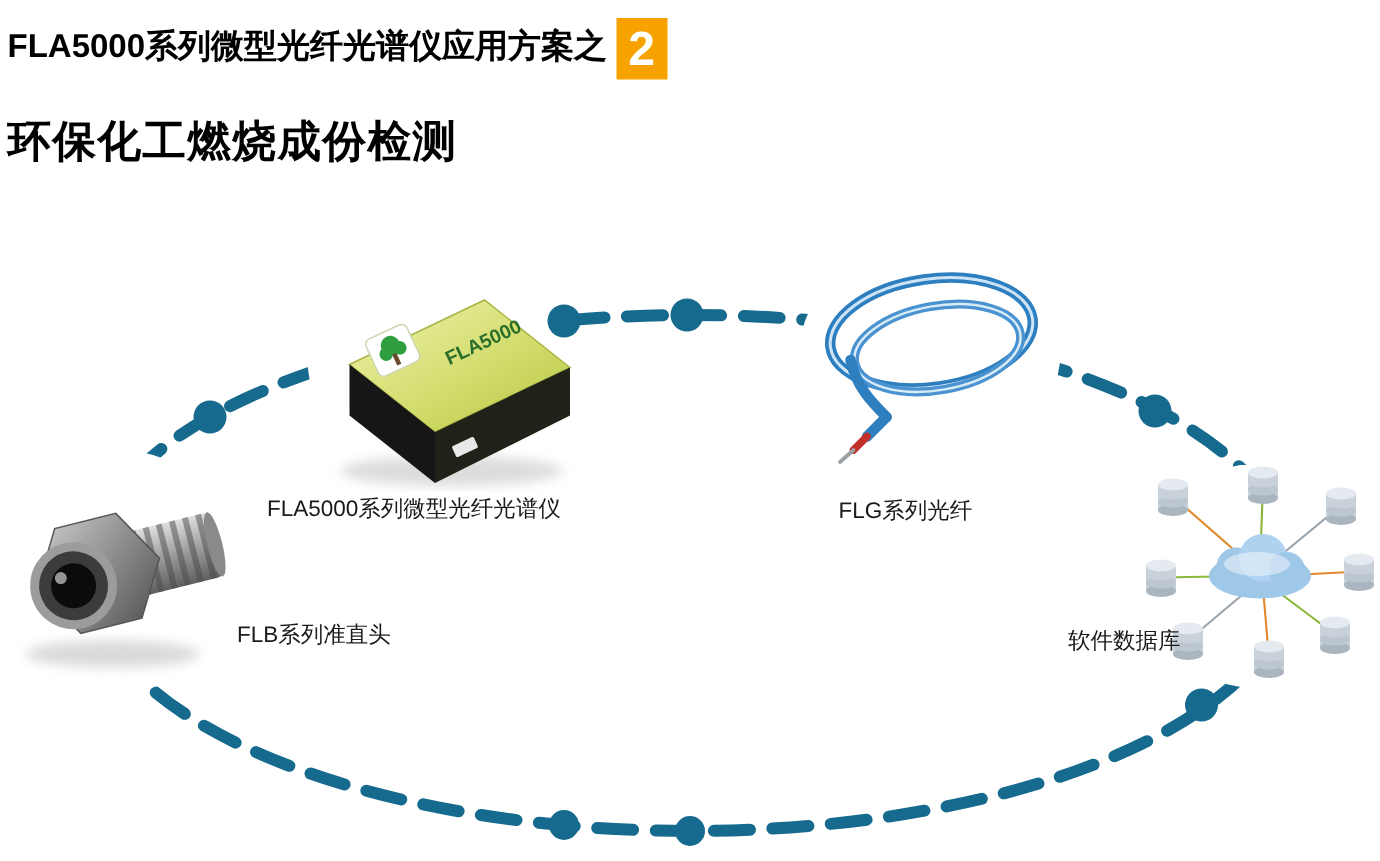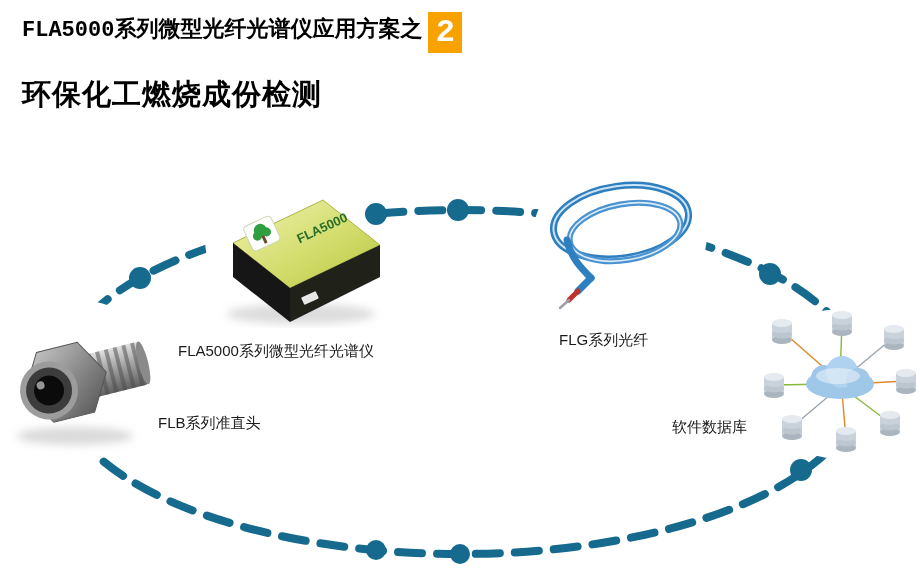--- a/index.html
+++ b/index.html
@@ -1,40 +1,40 @@
 <!DOCTYPE html>
 <html><head>
 <meta charset="utf-8">
 <style>
   * { margin:0; padding:0; box-sizing:border-box; }
   html,body { background:#ffffff; }
   body { font-family:"Liberation Sans","DejaVu Sans",sans-serif; }
   .page { position:relative; width:920px; height:574px; background:#fff; overflow:hidden; }
 
-  .header { position:absolute; left:22px; top:10px; z-index:5;font-family:Liberation Mono, monospace; }
+  .header { position:absolute; left:5px; top:10px; z-index:5; }
   .title-row { display:flex; align-items:flex-start; }
   .title1 { font-size:22px; font-weight:700; color:#000; line-height:42px; white-space:nowrap; }
   .badge { width:34px; height:41px; margin-left:6px; margin-top:2px; background:#f8a200; color:#fff;
            font-size:32px; font-weight:700; text-align:center; line-height:41px; }
   .title2 { font-size:29px; font-weight:700; color:#000; margin-top:22px; letter-spacing:1px; white-space:nowrap; }
 
   .cycle-layer { position:absolute; left:0; top:0; z-index:1; }
   .dots-layer  { position:absolute; left:0; top:0; z-index:4; pointer-events:none; }
 
   .product { position:absolute; z-index:2; }
   .p-spectrometer { left:205px; top:146px; }
   .p-fiber        { left:533px; top:162px; }
   .p-collimator   { left:0px;   top:298px; }
   .p-database     { left:760px; top:310px; }
 
   .label { position:absolute; z-index:3; font-size:15px; color:#1a1a1a; white-space:nowrap; }
-  .l-spectrometer { left:178px; top:330px;margin-top:12px; }
+  .l-spectrometer { left:178px; top:330px; }
   .l-fiber        { left:559px; top:331px;text-align:right; }
   .l-collimator   { left:158px; top:414px; }
-  .l-database     { left:672px; top:418px; }
+  .l-database     { left:712px; top:418px; }
 </style>
 </head>
 <body>
 
 <div class="page">
 
   <div class="header">
     <div class="title-row">
       <span class="title1">FLA5000系列微型光纤光谱仪应用方案之</span>
       <span class="badge">2</span>

